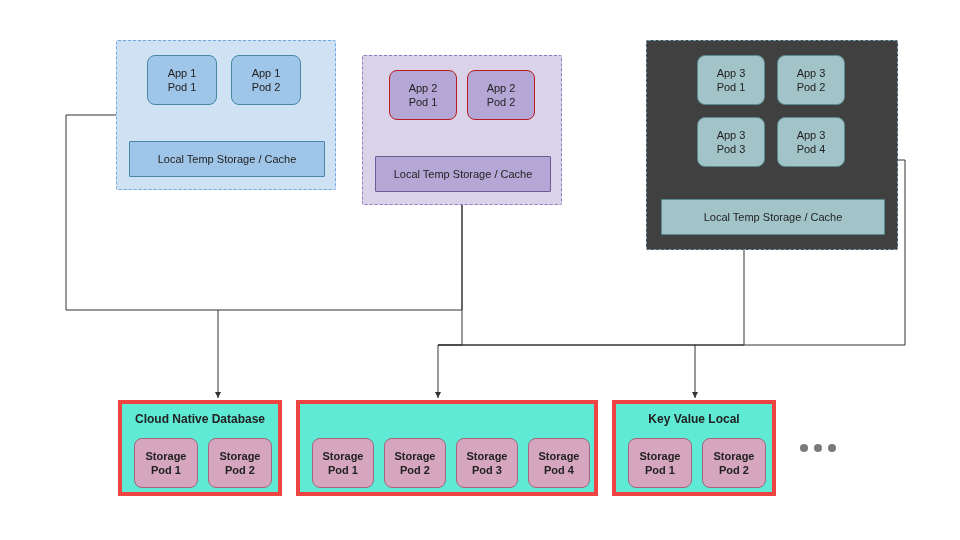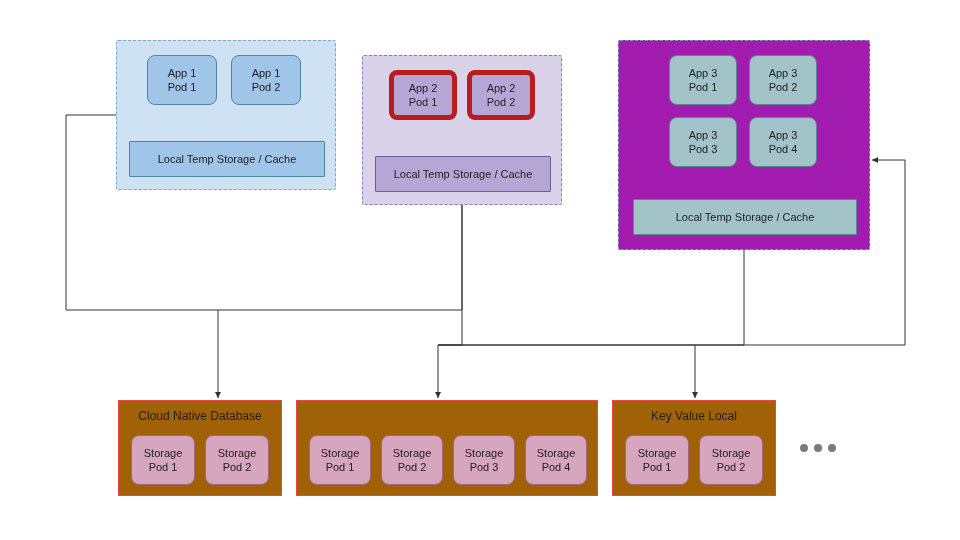--- a/index.html
+++ b/index.html
@@ -1,31 +1,31 @@
 <!DOCTYPE html>
 <html><head>
 <meta charset="utf-8">
 <style>
   html,body{margin:0;padding:0;width:960px;height:540px;background:#fff;font-family:Arial,Helvetica,sans-serif;font-size:11px;color:#222;}
   .stage{position:relative;width:960px;height:448px;}
   .box{position:absolute;box-sizing:border-box;}
   .app-group{border:1px dashed;border-radius:2px;}
   .g-blue{background:#cfe2f3;border-color:#6fa8dc;}
   .g-purple{background:#d9d2e9;border-color:#8e7cc3;}
-  .g-teal{background:#a21caf;border-color:#76a5af;}
+  .g-teal{background:#404040;border-color:#76a5af;margin-left:28px;}
   .pod{border-radius:8px;display:flex;align-items:center;justify-content:center;text-align:center;line-height:1.3;}
   .pod-blue{background:#9fc5e8;border:1px solid #4a86aa;}
-  .pod-purple{background:#b4a7d6;border:5px solid #b91c1c;}
+  .pod-purple{background:#b4a7d6;border:1px solid #b91c1c;}
   .pod-teal{background:#a2c4c9;border:1px solid #5a8a90;}
   .pod-pink{background:#d5a6bd;border:1px solid #a5637f;}
   .cache{border-radius:1px;display:flex;align-items:center;justify-content:center;text-align:center;}
   .cache-blue{background:#9fc5e8;border:1px solid #4a86aa;}
   .cache-purple{background:#b4a7d6;border:1px solid #6a5c96;}
   .cache-teal{background:#a2c4c9;border:1px solid #5a8a90;}
-  .storage-group{background:#a16207;border:1px solid #ef4444;box-sizing:border-box;}
+  .storage-group{background:#5eead4;border:4px solid #ef4444;box-sizing:border-box;font-weight:bold;}
   .storage-title{position:absolute;left:0;right:0;top:8px;text-align:center;font-size:12px;}
   svg.wires{position:absolute;left:0;top:0;width:960px;height:540px;pointer-events:none;}
   .dots{position:absolute;display:flex;gap:6px;align-items:center;}
   .dot{width:8px;height:8px;border-radius:50%;background:#7a7a7a;}
 </style>
 </head>
 <body>
 
 <div class="stage">
 

